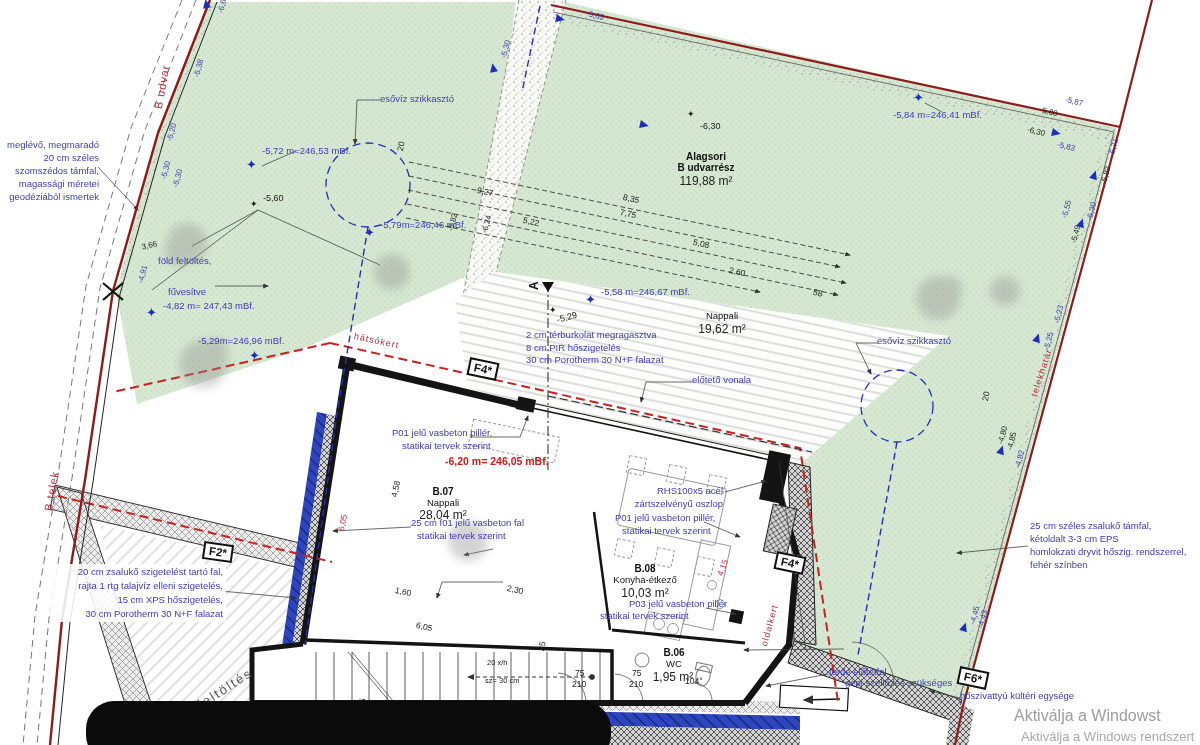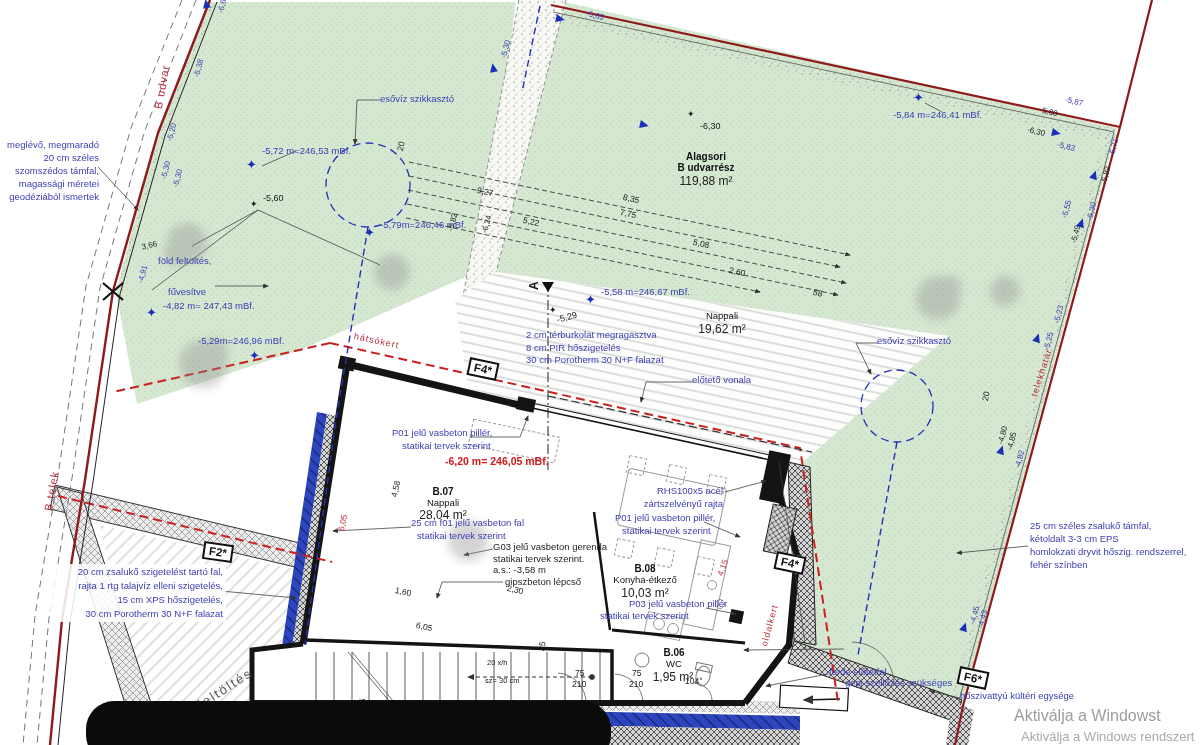--- a/index.html
+++ b/index.html
@@ -291,32 +291,26 @@
   <div class="note" style="left:526px;top:329px;line-height:12.5px">
     <span>2 cm térburkolat megragasztva</span>
         <span>8 cm PIR hőszigetelés</span>
     <span>30 cm Porotherm 30 N+F falazat</span>
   </div>
   <span class="lbl b" style="left:692px;top:375px">előtető vonala</span>
   <span class="lbl b" style="left:392px;top:428px">P01 jelű vasbeton pillér,</span>
   <span class="lbl b" style="left:402px;top:441px">statikai tervek szerint</span>
   <div class="note rt" style="left:633px;top:484px;width:90px">
     <span>RHS100x5 acél</span>
-        <span>zártszelvényű rajta</span>
+        <span>zártszelvényű oszlop</span>
   </div>
   <span class="lbl b" style="left:615px;top:513px">P01 jelű vasbeton pillér,</span>
   <span class="lbl b" style="left:622px;top:526px">statikai tervek szerint</span>
   <span class="lbl b" style="left:411px;top:518px">25 cm f01 jelű vasbeton fal</span>
   <span class="lbl b" style="left:417px;top:531px">statikai tervek szerint</span>
-  <div class="note" style="left:493px;top:541px;line-height:11.5px;color:#1c1c1c">
-    <span>G03 jelű vasbeton gerenda</span>
-        <span>statikai tervek szerint.</span>
-    <span>a.s.: -3,58 m</span>
-        <span style="padding-left:12px">gipszbeton lépcső</span>
-  </div>
   <span class="lbl b" style="left:629px;top:599px">P03 jelű vasbeton pillér</span>
   <span class="lbl b" style="left:600px;top:611px">statikai tervek szerint</span>
   <span class="lbl b" style="left:845px;top:678px">gépi szellőzés szükséges</span>
   <span class="lbl b" style="left:829px;top:667px">ferde előtétfal</span>
   <span class="lbl b" style="left:960px;top:691px">hőszivattyú kültéri egysége</span>
   <div class="note" style="left:1030px;top:519px">
     <span>25 cm széles zsalukő támfal,</span>
         <span>kétoldalt 3-3 cm EPS</span>
     <span>homlokzati dryvit hőszig. rendszerrel,</span>
         <span>fehér színben</span>

